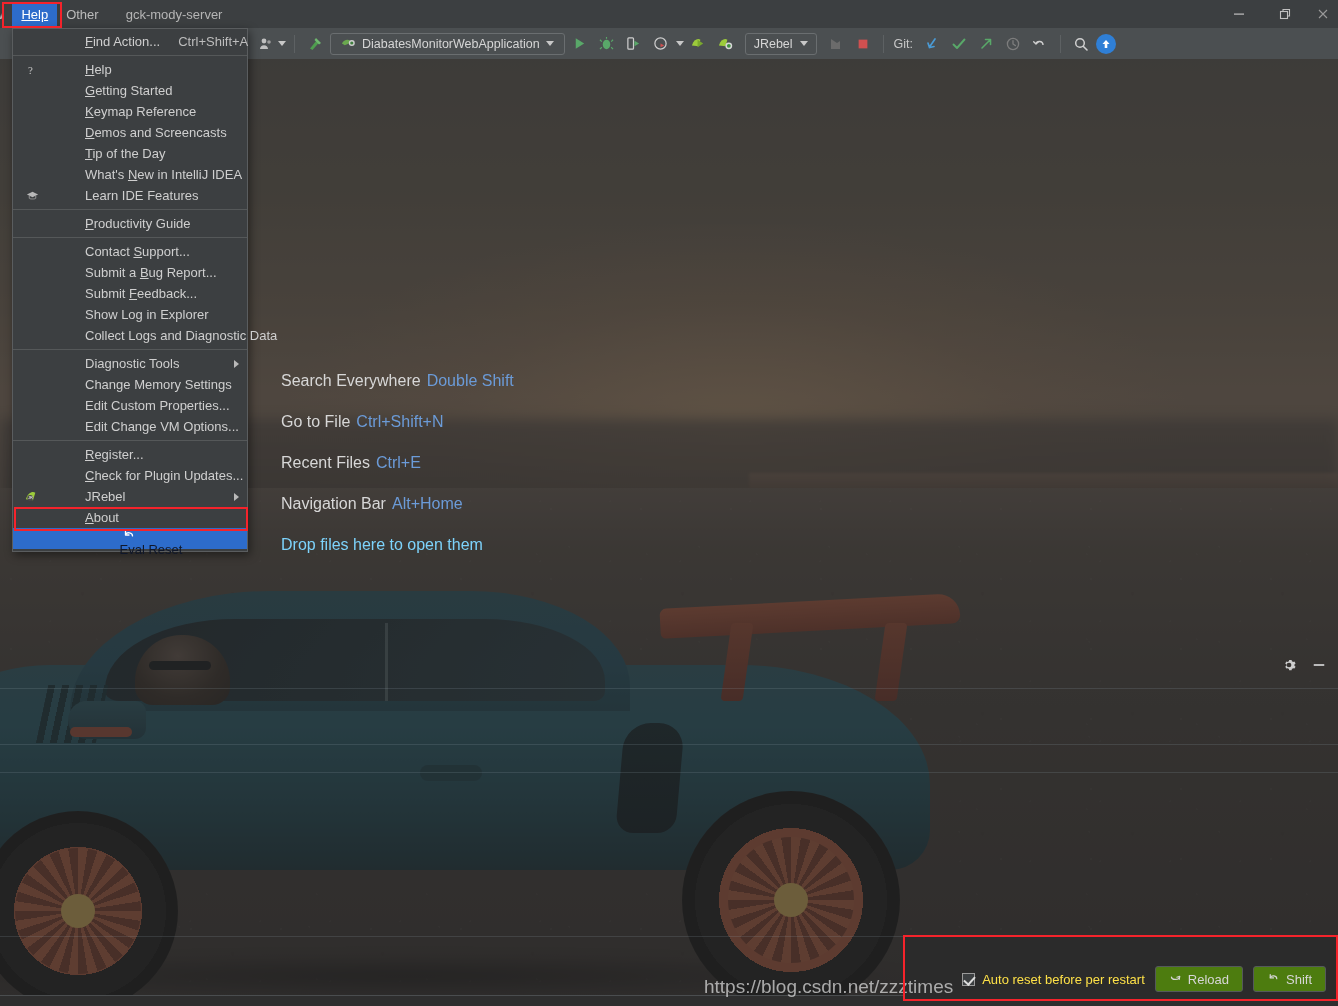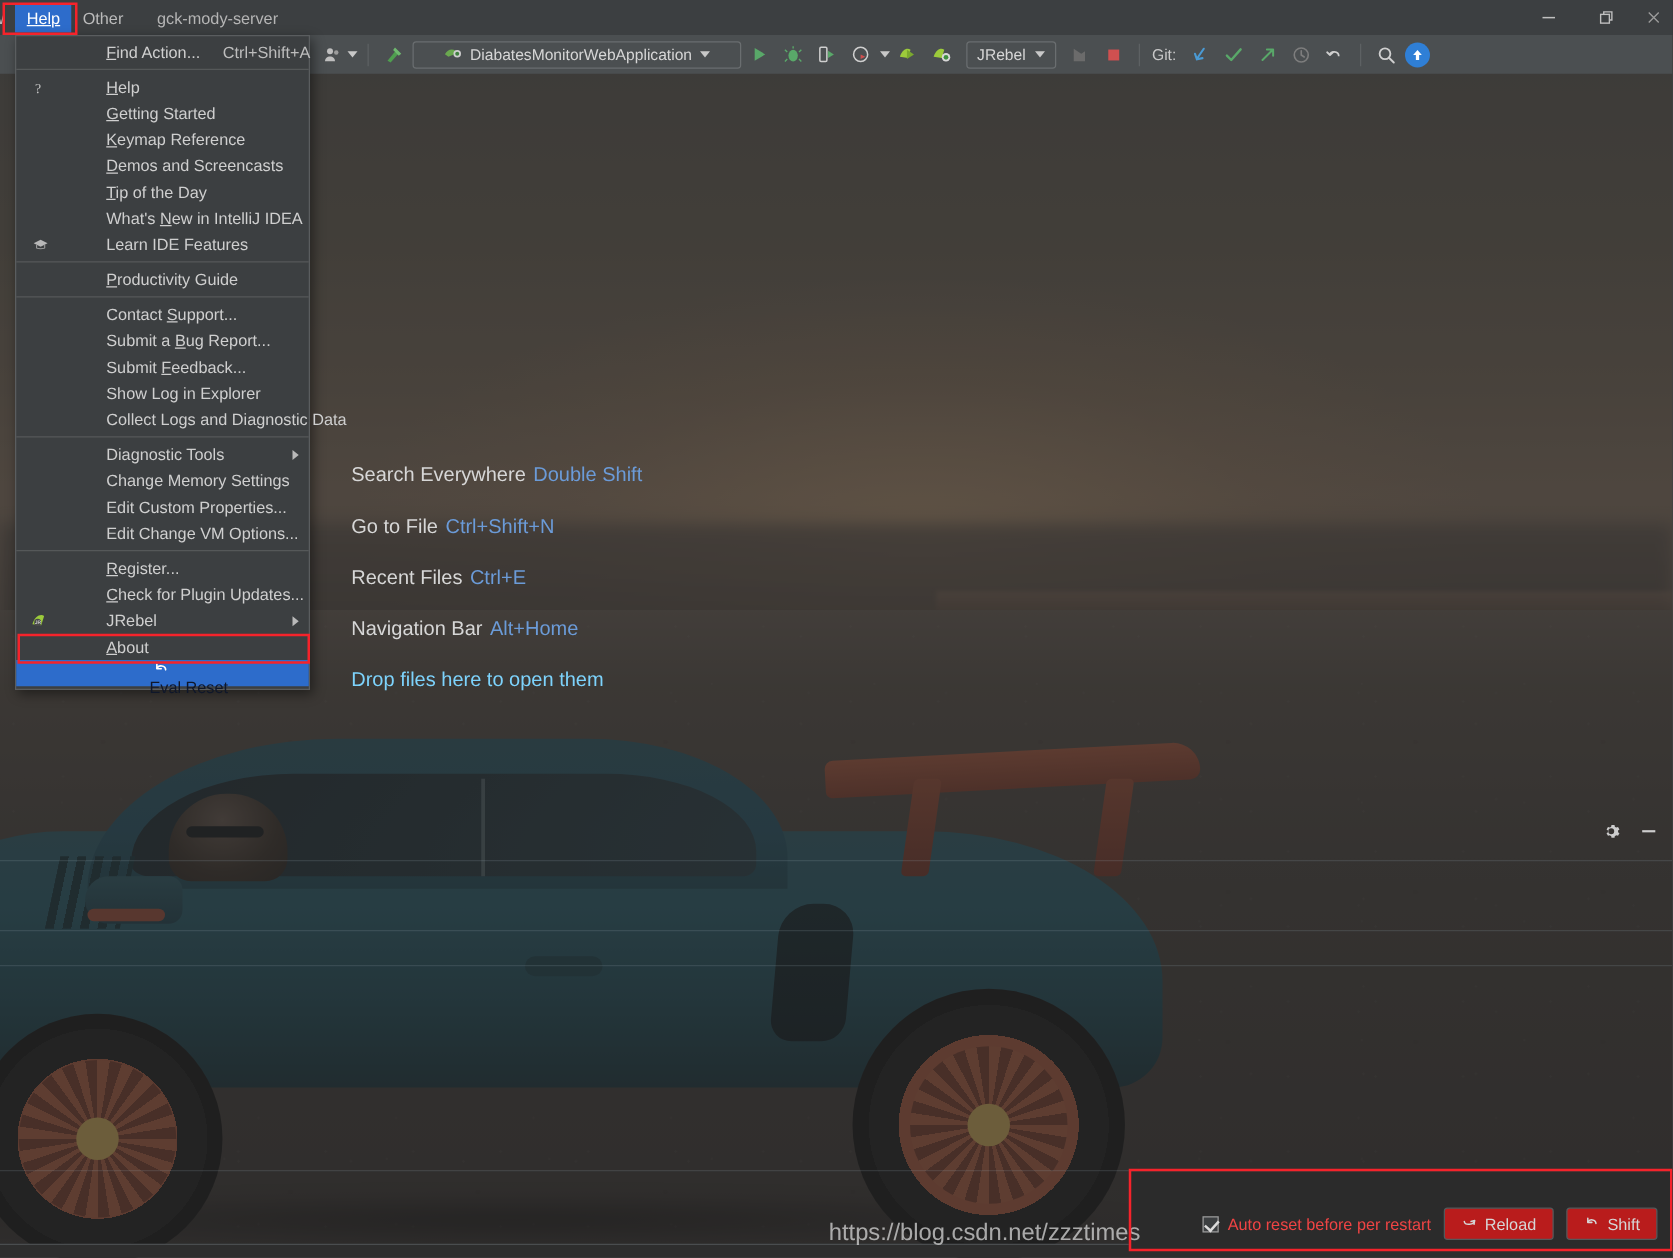--- a/index.html
+++ b/index.html
@@ -179,21 +179,21 @@
     display:flex; align-items:center; gap:3px; padding:0 6px;
     color:#c8c8c8; font-size:12.5px;
   }
   .tb-left-fill{
     position:absolute; left:0; top:28px; width:248px; height:31px; background:#4b4f51;
   }
   .tb-btn{ width:24px; height:24px; display:flex; align-items:center; justify-content:center; border-radius:3px; }
   .tb-sep{ width:1px; height:18px; background:#5d6163; margin:0 5px; }
   .run-config{
     display:flex; align-items:center; gap:6px;
-    height:22px; padding:0 24px; border:1px solid #6a6e70; border-radius:3px;
+    height:22px; padding:0 10px; border:1px solid #6a6e70; border-radius:3px;
     color:#d6d6d6; font-size:12.5px;
   }
   .jrebel-box{
     display:flex; align-items:center; gap:7px;
     height:22px; padding:0 8px; border:1px solid #6a6e70; border-radius:3px;
     color:#d6d6d6; font-size:12.5px; margin-left:4px;
   }
   .git-label{ color:#c8c8c8; font-size:12.5px; margin:0 4px 0 2px; }
   .caret{ width:0;height:0;border-left:4px solid transparent;border-right:4px solid transparent;border-top:5px solid #c8c8c8; }
   .upd-circle{ width:20px;height:20px;border-radius:50%;background:#2f7fd6; display:flex;align-items:center;justify-content:center; }
@@ -234,35 +234,35 @@
   
   .bottom-panel{
     position:absolute; left:903px; top:936px; width:435px; height:64px;
     background:#2b2b2b; border-top:1px solid #4a4d4f;
     z-index:30;
   }
   .bp-inner{
     position:absolute; left:0; bottom:8px; width:100%;
     display:flex; align-items:center; justify-content:flex-end; gap:10px; padding-right:12px;
   }
-  .chk-wrap{ display:flex; align-items:center; gap:7px; color:#ef4444; font-size:13px; }
+  .chk-wrap{ display:flex; align-items:center; gap:7px; color:#fde047; font-size:13px; }
   .chk{ width:13px; height:13px; border:1px solid #9a9a9a; background:#3c3f41; position:relative; }
   .chk:after{
     content:""; position:absolute; left:3px; top:0px; width:5px; height:9px;
     border:solid #dcdcdc; border-width:0 2px 2px 0; transform: rotate(42deg);
   }
   .bp-btn{
     display:flex; align-items:center; gap:6px;
     height:26px; padding:0 13px;
-    background:#b91c1c; border:1px solid #55595b; border-radius:3px;
+    background:#4d7c0f; border:1px solid #55595b; border-radius:3px;
     color:#d6d6d6; font-size:13px;
   }
 
   .watermark{
-    position:absolute; left:663px; top:976px; z-index:55;
+    position:absolute; left:704px; top:976px; z-index:55;
     color:rgba(222,222,222,.72); font-size:19px; white-space:nowrap;
     font-family:"Liberation Sans", sans-serif;
   }
 
   
   .statusbar{
     position:absolute; left:0; bottom:0; width:1338px; height:11px;
     background:#2e2e2e; border-top:1px solid #4a4d4f;
     display:flex; align-items:center; gap:22px; padding-left:6px;
     color:#5d5d5d; font-size:9px; overflow:hidden; z-index:28;

